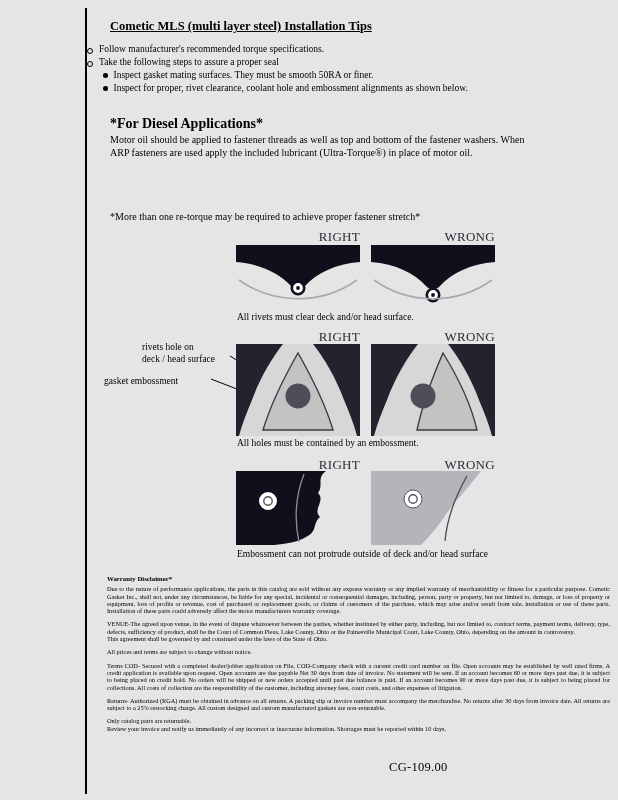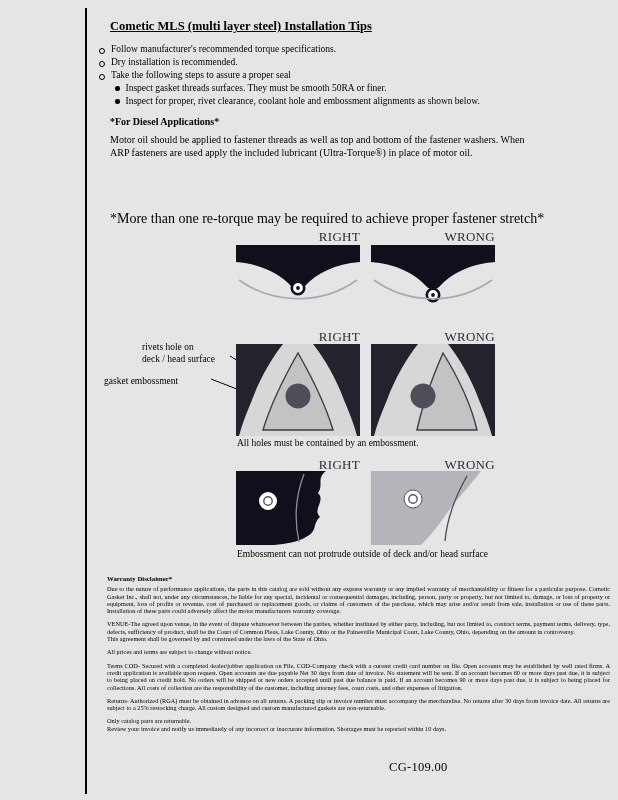--- a/index.html
+++ b/index.html
@@ -6,57 +6,53 @@
   .page{position:relative;width:618px;height:800px;background:#e5e5e5;overflow:hidden;
         font-family:Liberation Serif, serif;color:#000;}
   .abs{position:absolute;}
   .vrule{position:absolute;left:85px;top:8px;width:1.5px;height:786px;background:#000;}
   .title{font-size:12.5px;font-weight:bold;text-decoration:underline;margin:0;white-space:nowrap;}
   .tips{display:flex;flex-direction:column;}
   .tip{display:flex;gap:6px;font-size:9.5px;line-height:13px;}
   .dot-o{width:4px;height:4px;border:1px solid #000;border-radius:50%;margin-top:4.5px;flex:0 0 auto;}
   .dot-f{width:4.5px;height:4.5px;background:#000;border-radius:50%;margin-top:4px;flex:0 0 auto;}
   .sub{margin-left:16px;}
-  .h2{font-size:10px;font-weight:bold;white-space:nowrap;}
+  .h2{font-size:14px;font-weight:bold;white-space:nowrap;}
   .para{font-size:10px;line-height:13px;}
-  .note{font-size:14px;white-space:nowrap;}
+  .note{font-size:10px;white-space:nowrap;}
   .rw{font-size:13px;color:#2c2c36;text-align:right;width:124px;letter-spacing:.3px;}
   .cap{font-size:9.5px;white-space:nowrap;}
   .cap-wrap{font-size:9.5px;line-height:12px;}
   .callout{font-size:9.5px;line-height:11.5px;white-space:pre-line;}
   .disc{font-size:6.3px;line-height:7.3px;width:503px;text-align:justify;}
   .disc .dh{font-size:6.8px;font-weight:bold;margin:0 0 3px 0;}
   .disc p{margin:0 0 6px 0;white-space:pre-line;}
   .footer{font-size:12.5px;letter-spacing:.3px;text-align:right;}
 </style>
 </head>
 <body>
 
 <div class="page">
 
   <div class="vrule"></div>
 
   <h1 class="abs title" style="left:110px;top:19px">Cometic MLS (multi layer steel) Installation Tips</h1>
 
-  <div class="abs tips" style="left:99px;top:43px;width:480px">
+  <div class="abs tips" style="left:87px;top:43px;width:480px">
     <div class="tip">
         <span class="dot-o"></span>
         <span>Follow manufacturer's recommended torque specifications.</span>
-      </div>
-    <div class="tip">
-        <span class="dot-o"></span>
-        <span>Dry installation is recommended.</span>
       </div>
     <div class="tip">
         <span class="dot-o"></span>
         <span>Take the following steps to assure a proper seal</span>
       </div>
     <div class="tip sub">
         <span class="dot-f"></span>
-        <span>Inspect gasket threads surfaces.  They must be smooth 50RA or finer.</span>
+        <span>Inspect gasket mating surfaces.  They must be smooth 50RA or finer.</span>
       </div>
     <div class="tip sub">
         <span class="dot-f"></span>
         <span>Inspect for proper, rivet clearance, coolant hole and embossment alignments as shown below.</span>
       </div>
   </div>
 
   <div class="abs h2" style="left:110px;top:116px">*For Diesel Applications*</div>
   <div class="abs para" style="left:110px;top:133px;width:428px">Motor oil should be applied to fastener threads as well as top and bottom of the fastener washers. When ARP fasteners are used apply the included lubricant (Ultra-Torque®) in place of motor oil.</div>
   <div class="abs note" style="left:110px;top:211px">*More than one re-torque may be required to achieve proper fastener stretch*</div>
@@ -69,20 +65,21 @@
     <path d="M3,35 C38,60 86,60 121,35" fill="none" stroke="#a9a9b2" stroke-width="1.6"></path>
     <circle cx="62" cy="43" r="6.2" fill="#fff" stroke="#10101c" stroke-width="2.6"></circle>
     <circle cx="62" cy="43" r="1.9" fill="#10101c"></circle>
   </svg>
   <svg class="abs" style="left:371px;top:245px" width="124" height="64" viewBox="0 0 124 64">
     <path d="M0,0 H124 V17 C99,19 81,28 69,41 C65,45.5 59,45.5 55,41 C43,28 25,19 0,17 Z" fill="#10101c"></path>
     <circle cx="62" cy="50" r="6.2" fill="#fff" stroke="#10101c" stroke-width="2.6"></circle>
     <circle cx="62" cy="50" r="1.9" fill="#10101c"></circle>
     <path d="M3,35 C38,60 86,60 121,35" fill="none" stroke="#a9a9b2" stroke-width="1.6"></path>
   </svg>
+  <div class="abs cap" style="left:237px;top:312px">All rivets must clear deck and/or head surface.</div>
 
   <div class="abs rw" style="left:236px;top:329px">RIGHT</div>
   <div class="abs rw" style="left:371px;top:329px">WRONG</div>
 
   <div class="abs callout" style="left:142px;top:342px">rivets hole on
 deck / head surface</div>
   <div class="abs callout" style="left:104px;top:376px">gasket embossment</div>
   <svg class="abs" style="left:195px;top:348px" width="120" height="60" viewBox="0 0 120 60">
     <line x1="35" y1="8" x2="95" y2="45" stroke="#000" stroke-width="1"></line>
     <line x1="16" y1="31" x2="78" y2="55" stroke="#000" stroke-width="1"></line>

